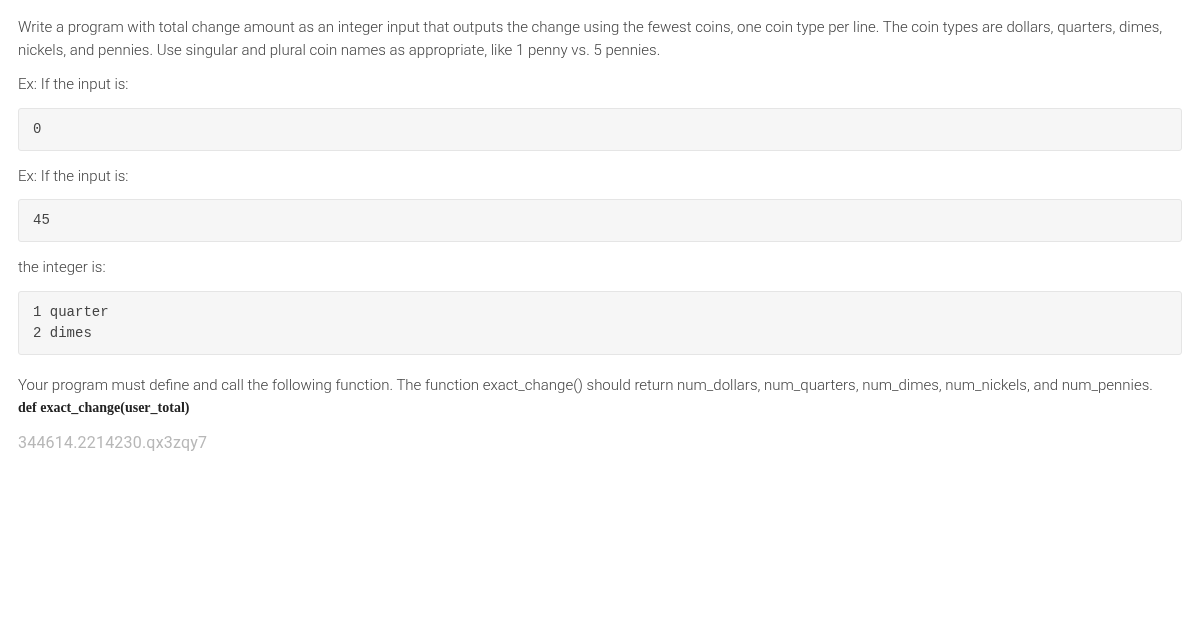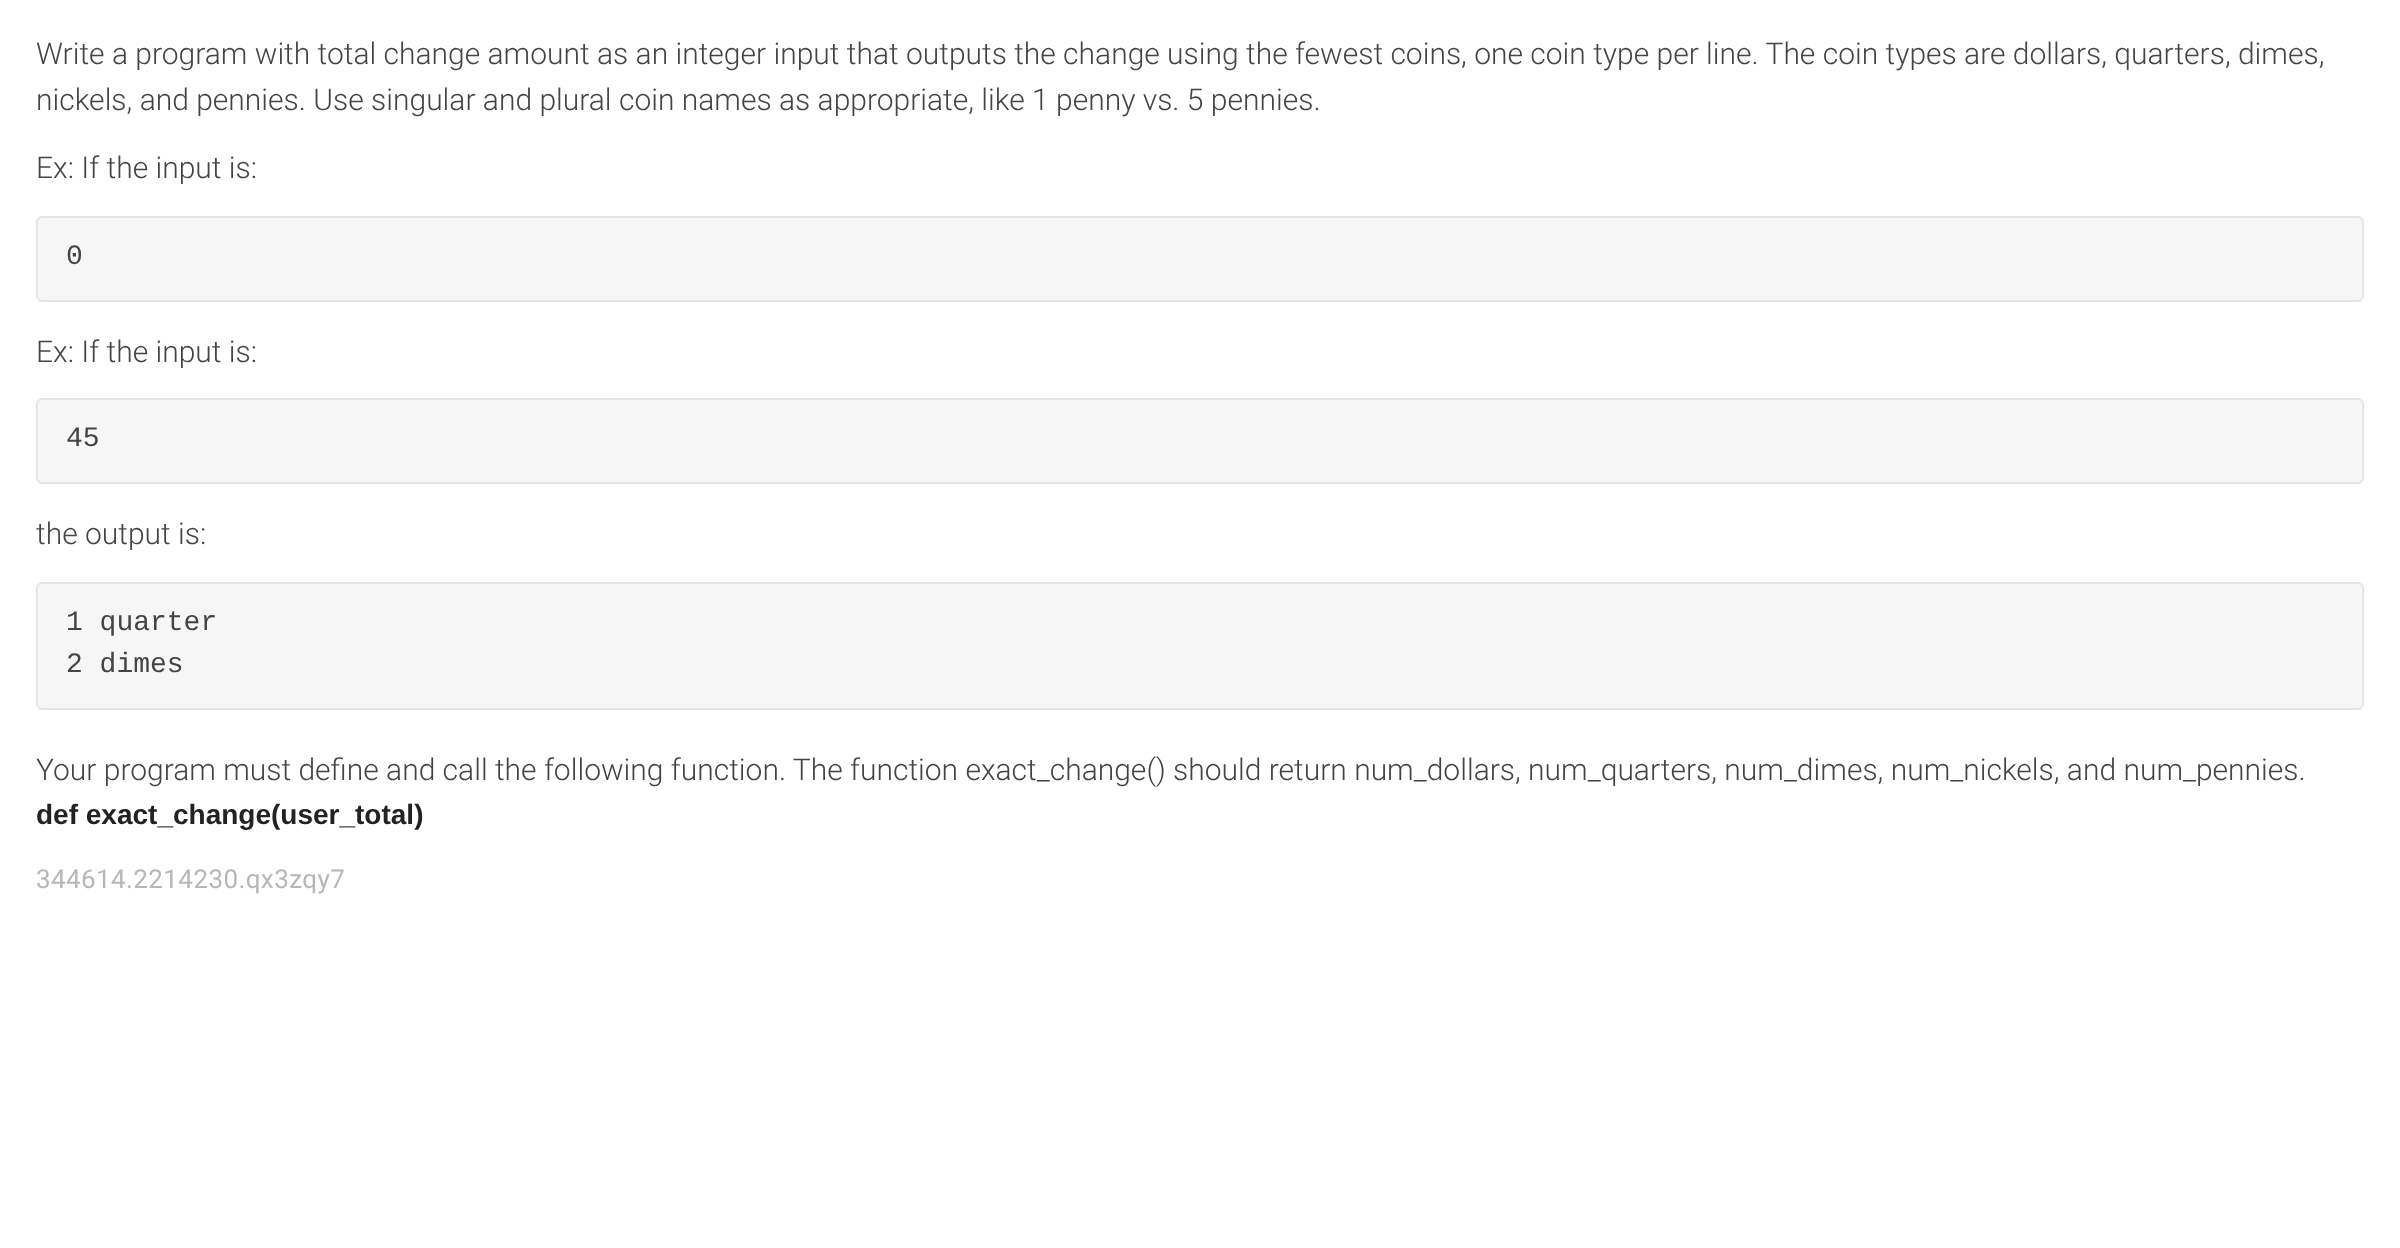--- a/index.html
+++ b/index.html
@@ -33,27 +33,27 @@
       font-family: "Courier New", Courier, monospace;
       font-size: 14px;
       color: #444;
       white-space: pre;
       font-weight: 300;
     }
     .func-para {
       margin-top: 19px;
     }
     .func-signature {
-      font-family: Liberation Sans, sans-serif;
+      font-family: Liberation Serif, serif;
       font-weight: 700;
       color: #222;
       font-size: 14px;
     }
     .footer-id {
-      font-size: 13px;
+      font-size: 16px;
       color: #b7b7b7;
       margin-top: 10px;
       letter-spacing: 0.2px;
     }
   </style>
 </head>
 <body>
 
 <div class="content">
 
@@ -62,21 +62,21 @@
   <p>Ex: If the input is:</p>
 
   <div class="code-block">0</div>
 
 
 
   <p>Ex: If the input is:</p>
 
   <div class="code-block">45</div>
 
-  <p>the output is:</p>
+  <p>the integer is:</p>
 
   <div class="code-block">1 quarter
 2 dimes</div>
 
   <p class="func-para">
     <span>Your program must define and call the following function. The function exact_change() should return num_dollars, num_quarters, num_dimes, num_nickels, and num_pennies.</span><br>
     <span class="func-signature">def exact_change(user_total)</span>
   </p>
 
   <div class="footer-id">344614.2214230.qx3zqy7</div>

